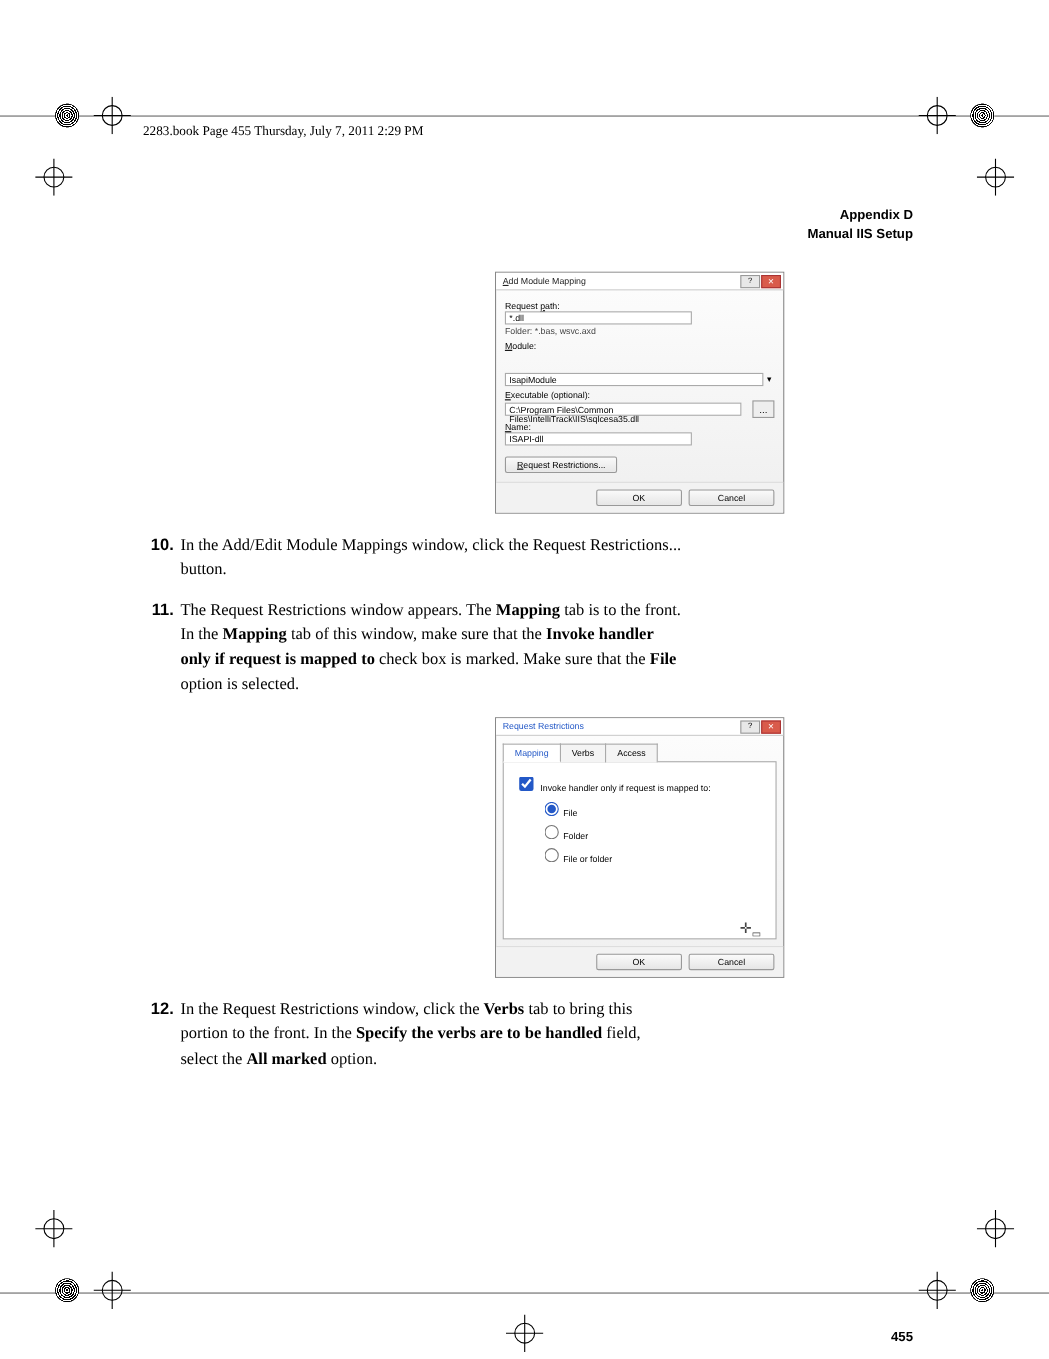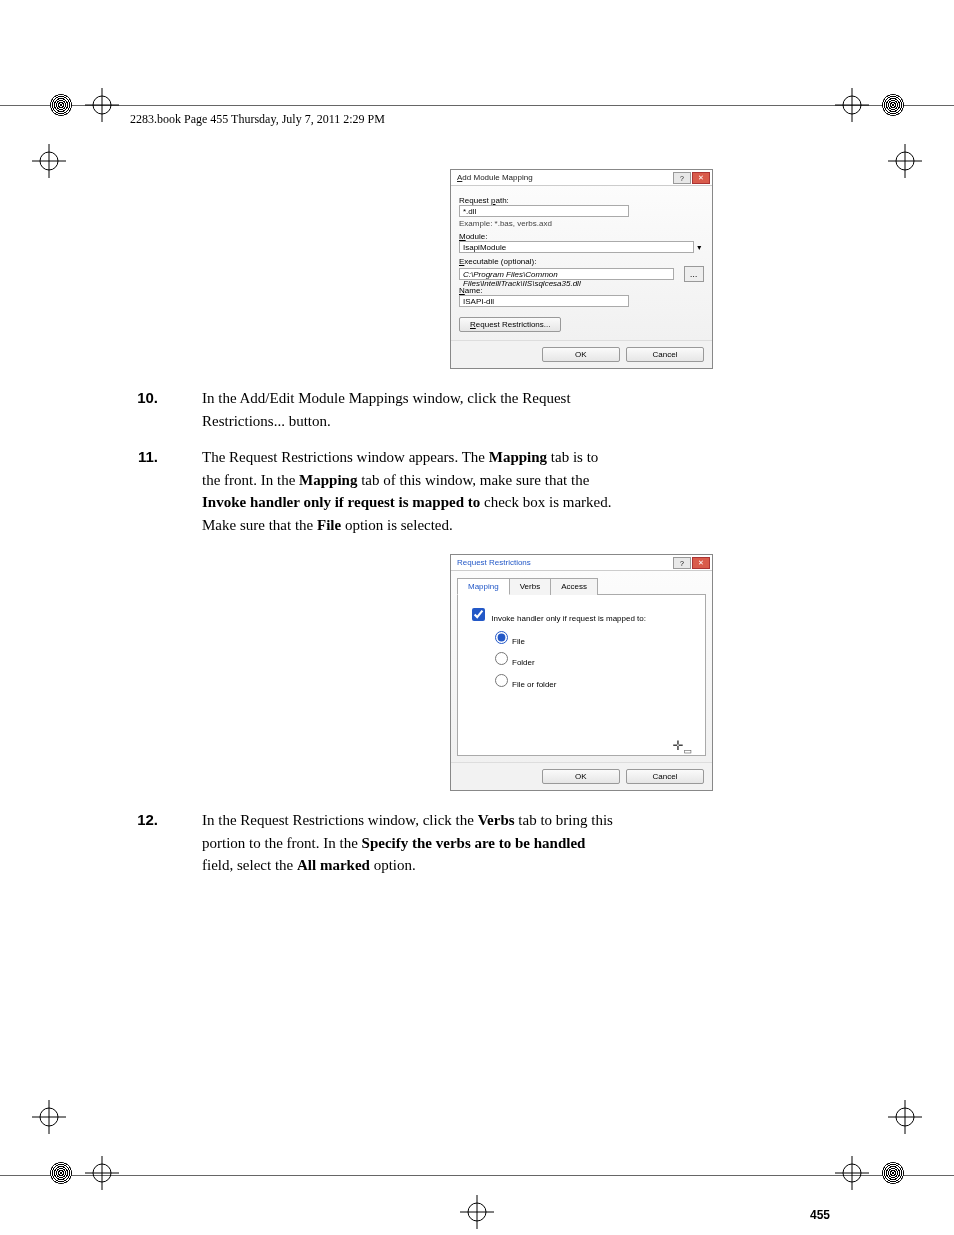--- a/index.html
+++ b/index.html
@@ -12,21 +12,21 @@
     position: relative;
   }
   .content-area {
     position: absolute;
     left: 130px;
     top: 112px;
     width: 700px;
   }
   .page-header-line {
     font-size: 12px;
-    margin-bottom: 42px;
+    margin-bottom: 60px;
   }
   .appendix-header {
     text-align: right;
     font-family: Arial, Helvetica, sans-serif;
     font-size: 12px;
     font-weight: bold;
     margin-bottom: 26px;
     line-height: 1.4;
   }
   .dialog-wrap {
@@ -72,24 +72,24 @@
     height: 12px;
     border: 1px solid #aaa;
     background: #fff;
     padding: 1px 3px;
     font-size: 8px;
     box-sizing: border-box;
     display:block;
   }
   .txt.wide { width: 215px; display:inline-block; }
   .hint { color: #444; margin: 2px 0 4px 0; }
-  .combo-row { display:flex; align-items:center; }
+  .combo-row { display:flex; align-items:center;margin-top:20px; }
   .combo-row .txt { width: 245px; }
   .caret { width:10px;text-align:center; }
-  .browse-row { display:flex; align-items:center; gap:4px;font-style:italic; }
+  .browse-row { display:flex; align-items:center; gap:4px; }
   .browse-btn { width:18px;height:14px;border:1px solid #999;background:#eee;display:flex;align-items:center;justify-content:center;font-size:9px; margin-left:auto;}
   .btn {
     border: 1px solid #999;
     background: linear-gradient(#fafafa,#e6e6e6);
     padding: 2px 10px;
     font-size: 8px;
     border-radius:2px;
   }
   .btnrow { text-align:right; padding:6px 8px; background:#f2f2f2; border-top:1px solid #ddd;}
   .btnrow .btn { margin-left:4px; width:78px; }
@@ -121,21 +121,21 @@
   }
   ol.steps li .num {
     font-family: Arial, sans-serif;
     font-size: 15px;
     font-weight: bold;
     width: 28px;
     flex-shrink: 0;
     text-align: right;
     padding-right: 6px;
   }
-  ol.steps li .body { flex: 1; margin-left: 38px; }
+  ol.steps li .body { flex: 1; }
   .steps-indent { margin-left: 216px; width: 490px; }
   .page-num {
     position: absolute;
     right: 0;
     top: 1096px;
     font-family: Arial, sans-serif;
     font-size: 12px;
     font-weight: bold;
   }
 
@@ -218,34 +218,38 @@
   <svg viewBox="0 0 34 34">
       <circle cx="17" cy="17" r="9" fill="none" stroke="#000"></circle>
       <line x1="0" y1="17" x2="34" y2="17" stroke="#000"></line>
       <line x1="17" y1="0" x2="17" y2="34" stroke="#000"></line>
     </svg>
 </div>
 
 <div class="content-area">
   <div class="page-header-line">2283.book  Page 455  Thursday, July 7, 2011  2:29 PM</div>
 
+  <div class="appendix-header">
+    <span>Appendix D</span><br>
+    <span>Manual IIS Setup</span>
+  </div>
 
   <div class="dialog-wrap">
     <div class="dialog">
       <div class="dialog-title">
         <u>A</u>dd Module Mapping
         <div class="winbtns">
           <div class="winbtn">?</div>
           <div class="winbtn close">✕</div>
         </div>
       </div>
       <div class="dialog-body">
         <div class="lbl">Request <u>p</u>ath:</div>
         <span class="txt">*.dll</span>
-        <div class="hint">Example: *.bas, verbs.axd</div>
+        <div class="hint">Folder: *.bas, wsvc.axd</div>
 
         <div class="lbl"><u>M</u>odule:</div>
         <div class="combo-row">
           <span class="txt" style="width:245px">IsapiModule</span>
           <span class="caret">▾</span>
         </div>
 
         <div class="lbl"><u>E</u>xecutable (optional):</div>
         <div class="browse-row">
           <span class="txt wide">C:\Program Files\Common Files\IntelliTrack\IIS\sqlcesa35.dll</span>

